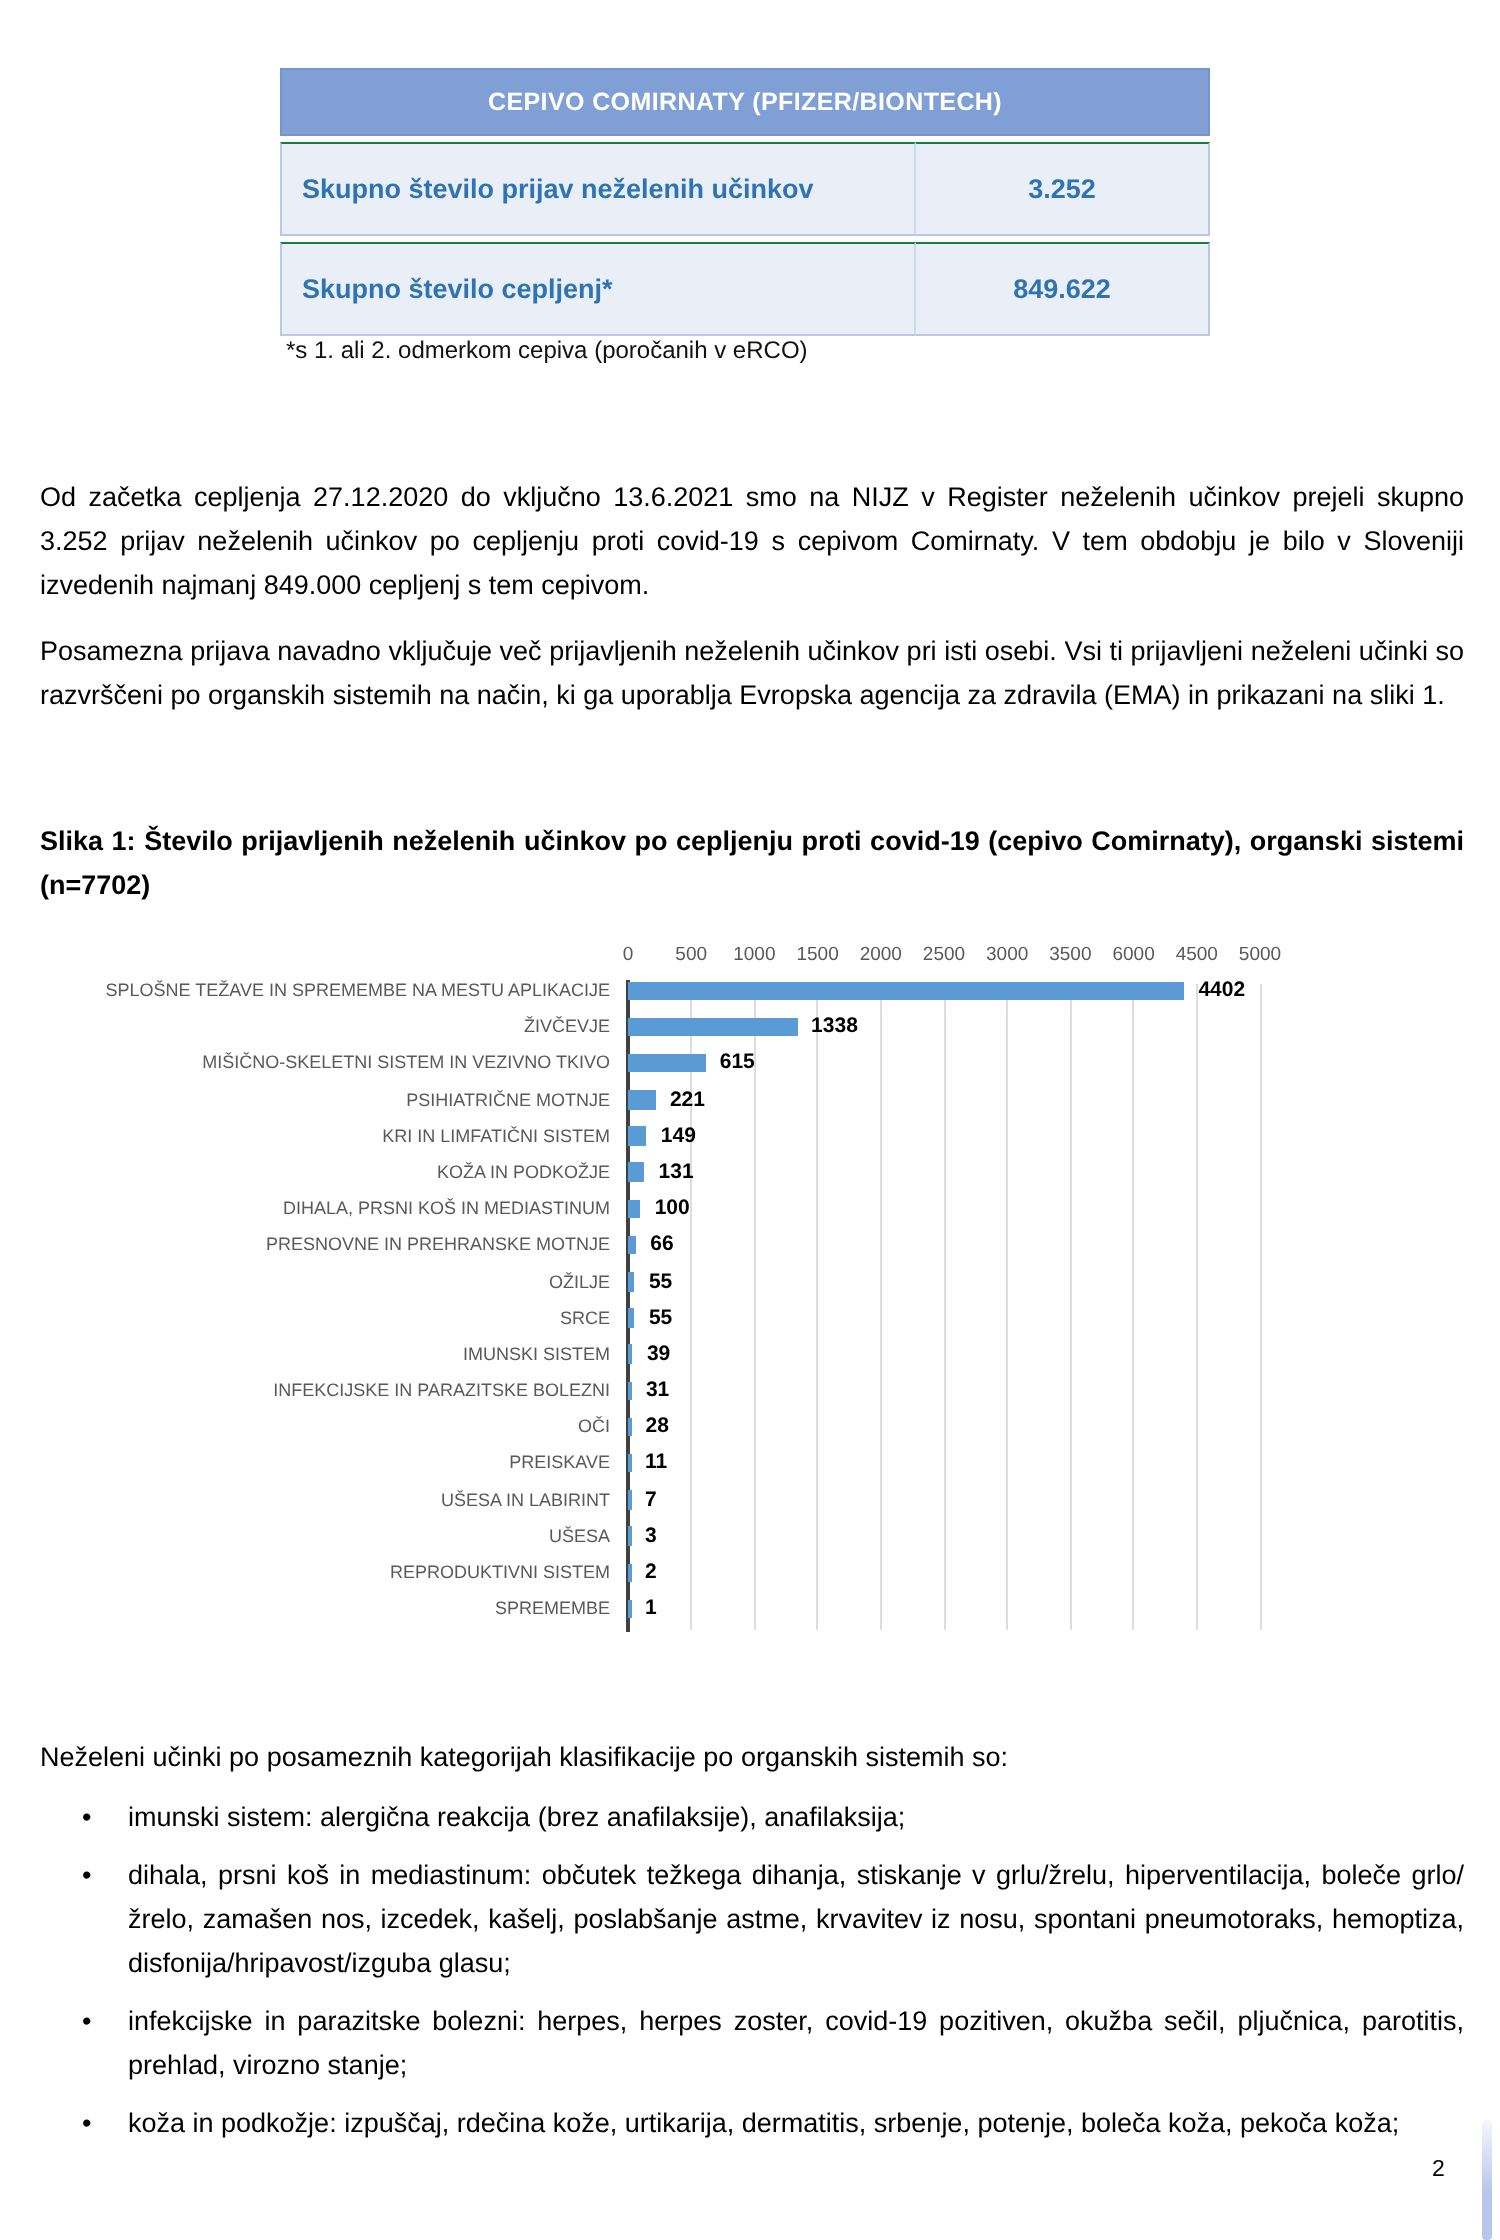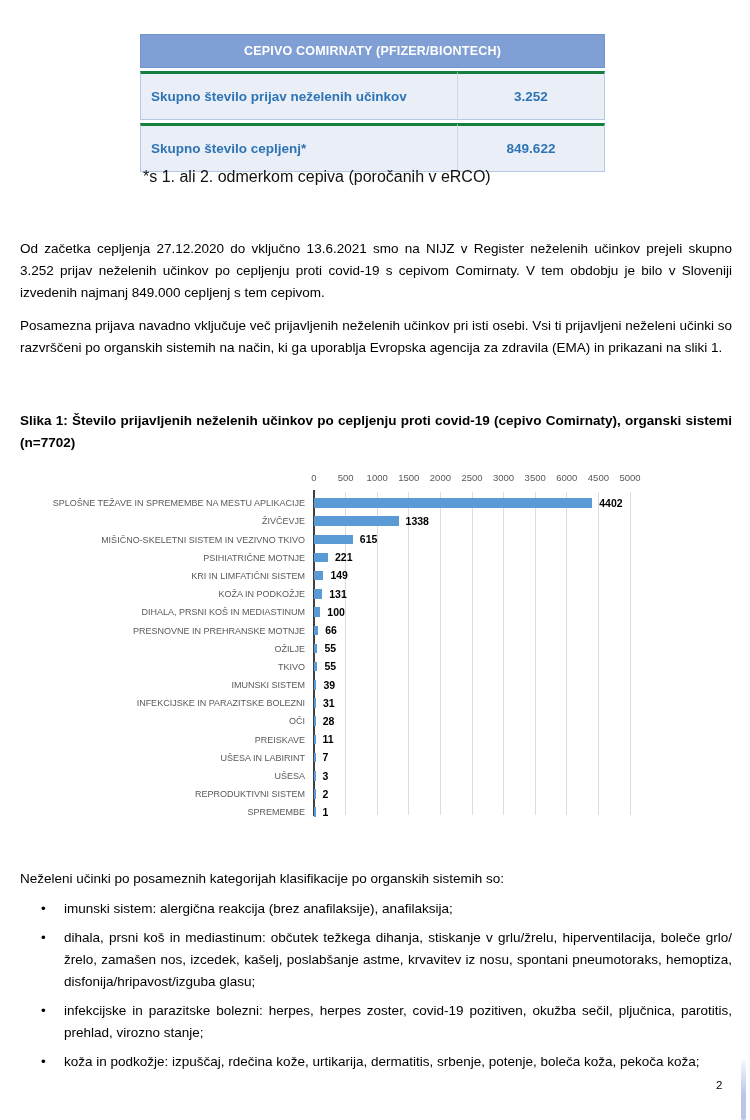--- a/index.html
+++ b/index.html
@@ -16,25 +16,25 @@
     border-collapse:separate; border-spacing:0 3px;
   }
   .summary-table th {
     background:#809FD5; color:#FFFFFF; font-weight:bold;
     font-size:12.5px; height:30px; text-align:center;
     border:1px solid #7394CE; letter-spacing:0.2px;
   }
   .summary-table td {
     background:#E9EEF7; color:#2E74B5; font-weight:bold;
     font-size:13.5px; height:43px;
-    border-top:3px solid #15803d; border-bottom:1px solid #B7C9E5;
+    border-top:1px solid #15803d; border-bottom:1px solid #B7C9E5;
   }
   td.cell-label { padding-left:10px; width:305px; border-left:1px solid #B7C9E5; border-right:1px solid #CBD8EC; }
   td.cell-value { text-align:center; border-right:1px solid #B7C9E5; }
-  .footnote { position:absolute; left:143px; top:168px; font-size:16px; color:#111; }
+  .footnote { position:absolute; left:143px; top:168px; font-size:12px; color:#111; }
 
   
   .para {
     position:absolute; left:20px; width:712px; margin:0;
     font-size:13.5px; line-height:22px; text-align:justify;
   }
   .p1 { top:238px; }
   .p2 { top:315px; }
   .caption { top:410px; font-weight:bold; }
   .intro { top:868px; text-align:left; }
@@ -43,21 +43,21 @@
   .chart { position:absolute; left:22px; top:470px; width:668px; }
   .tick-row { position:relative; height:20px; margin-left:292px; }
   .tick-label {
     position:absolute; top:2px; transform:translateX(-50%);
     font-size:9.5px; color:#595959;
   }
   .chart-body { position:relative; }
   .grid { position:absolute; left:292px; top:2px; width:316px; bottom:2px; }
   .gridline { position:absolute; top:0; bottom:0; width:1px; background:#DDDDDD; }
   .axis-line { position:absolute; left:-1px; top:-2px; bottom:-1px; width:2px; background:#404040; }
-  .crow { display:flex; align-items:flex-end; height:18.2px; position:relative; }
+  .crow { display:flex; align-items:flex-start; height:18.2px; position:relative; }
   .crow-label {
     width:292px; box-sizing:border-box; padding-right:9px;
     text-align:right; font-size:9px; color:#595959; white-space:nowrap;
   }
   .crow-plot { flex:1; display:flex; align-items:center; position:relative; }
   .bar { height:9.5px; background:#5B9BD5; }
   .bar-value { font-size:10.5px; font-weight:bold; margin-left:7px; line-height:1; color:#000; }
 
   
   .bullets {
@@ -191,21 +191,21 @@
             </div>
           </div>
           <div class="crow">
             <div class="crow-label">OŽILJE</div>
             <div class="crow-plot">
               <div class="bar" style="width: 3.476px; background: rgb(91, 155, 213);"></div>
               <span class="bar-value">55</span>
             </div>
           </div>
           <div class="crow">
-            <div class="crow-label">TKIVO</div>
+            <div class="crow-label">SRCE</div>
             <div class="crow-plot">
               <div class="bar" style="width: 3.476px; background: rgb(91, 155, 213);"></div>
               <span class="bar-value">55</span>
             </div>
           </div>
           <div class="crow">
             <div class="crow-label">IMUNSKI SISTEM</div>
             <div class="crow-plot">
               <div class="bar" style="width: 2.4648px; background: rgb(91, 155, 213);"></div>
               <span class="bar-value">39</span>

